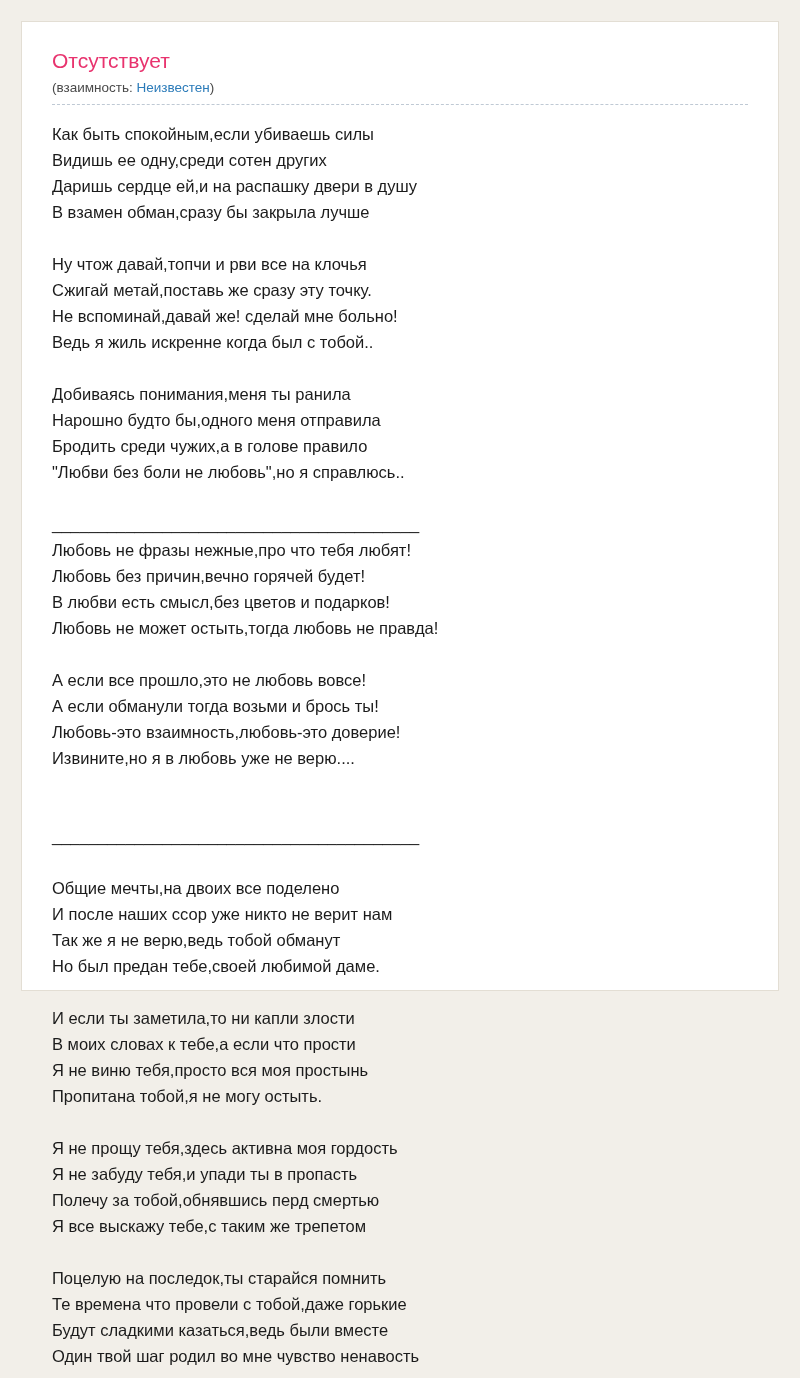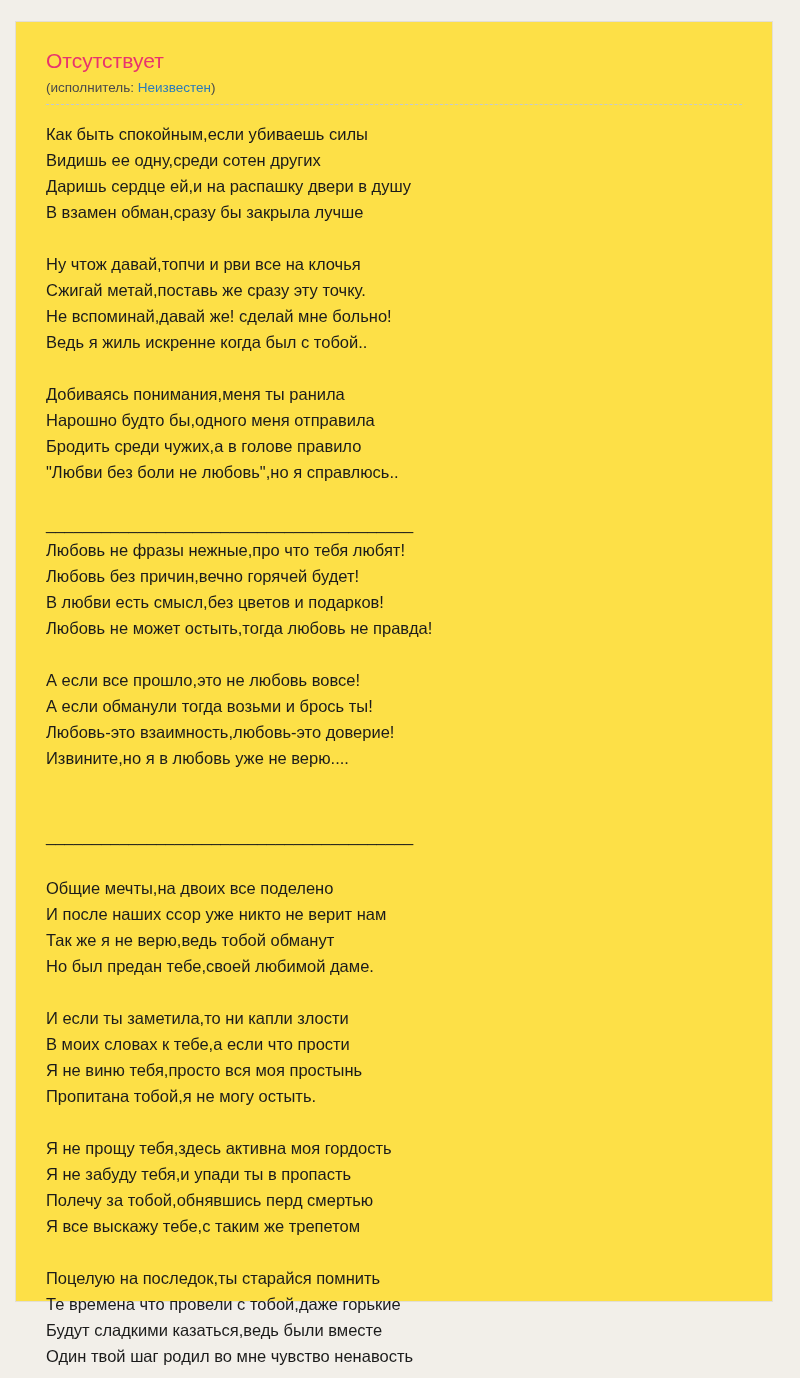--- a/index.html
+++ b/index.html
@@ -8,25 +8,25 @@
   }
   body {
     width: 800px;
     height: 1378px;
     background: #f2efe9;
     font-family: "Liberation Sans", sans-serif;
     overflow: hidden;
   }
   .page-frame {
     position: absolute;
-    left: 16px;
+    left: 22px;
     top: 22px;
     width: 756px;
-    height: 1279px;
-    background: #fde047;
+    height: 968px;
+    background: #ffffff;
     box-shadow: 0 0 0 1px #e3ded4;
   }
   .content {
     padding: 26px 30px 0 30px;
   }
   .song-title {
     color: #e8336e;
     font-size: 21px;
     font-weight: normal;
     line-height: 26px;
@@ -51,21 +51,21 @@
     white-space: pre-wrap;
     font-family: Liberation Sans, sans-serif;
   }
 </style>
 </head>
 <body>
 
 <div class="page-frame">
   <div class="content">
     <h1 class="song-title">Отсутствует</h1>
-    <div class="artist-line"><span>(исполнитель: </span><a class="artist-link" href="#">Неизвестен</a><span>)</span></div>
+    <div class="artist-line"><span>(взаимность: </span><a class="artist-link" href="#">Неизвестен</a><span>)</span></div>
     <div class="lyrics">Как быть спокойным,если убиваешь силы
 Видишь ее одну,среди сотен других
 Даришь сердце ей,и на распашку двери в душу
 В взамен обман,сразу бы закрыла лучше
 
 Ну чтож давай,топчи и рви все на клочья
 Сжигай метай,поставь же сразу эту точку.
 Не вспоминай,давай же! сделай мне больно!
 Ведь я жиль искренне когда был с тобой..
 

